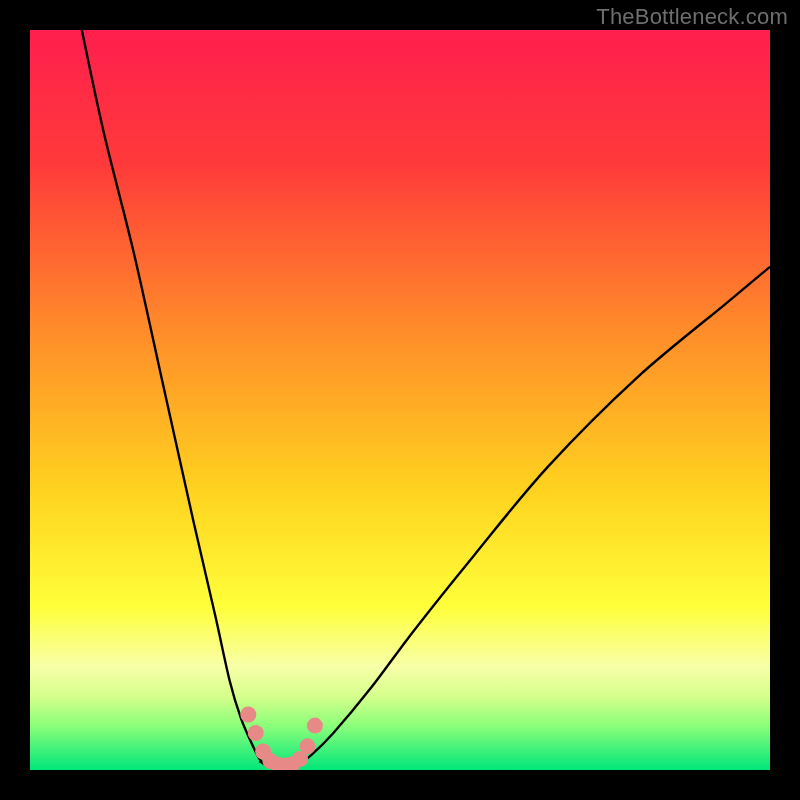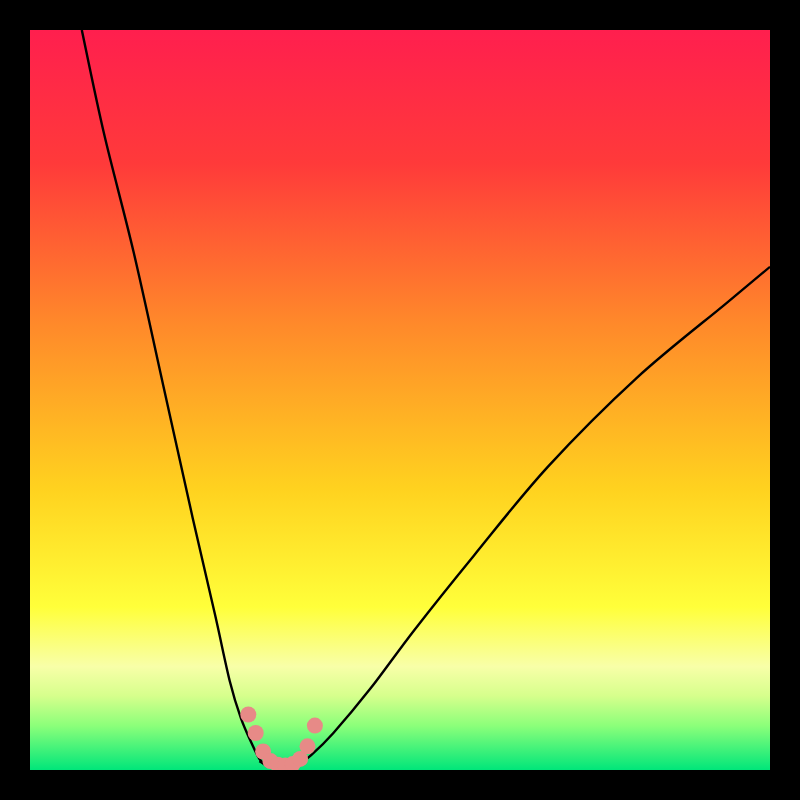--- a/index.html
+++ b/index.html
@@ -45,20 +45,21 @@
     width: 740px;
     height: 740px;
     display: block;
   }
 </style>
 </head>
 <body>
 
 <div class="frame">
 
+  <div class="watermark">TheBottleneck.com</div>
 
   <div class="plot-area">
     <svg class="gradient" viewBox="0 0 740 740" preserveAspectRatio="none">
       <defs>
         <linearGradient id="bg" x1="0" y1="0" x2="0" y2="1">
             <stop offset="0%" stop-color="#ff1f4e"></stop>
             <stop offset="18%" stop-color="#ff3a3a"></stop>
             <stop offset="40%" stop-color="#ff8a2a"></stop>
             <stop offset="62%" stop-color="#ffd21f"></stop>
             <stop offset="78%" stop-color="#ffff3a"></stop>

